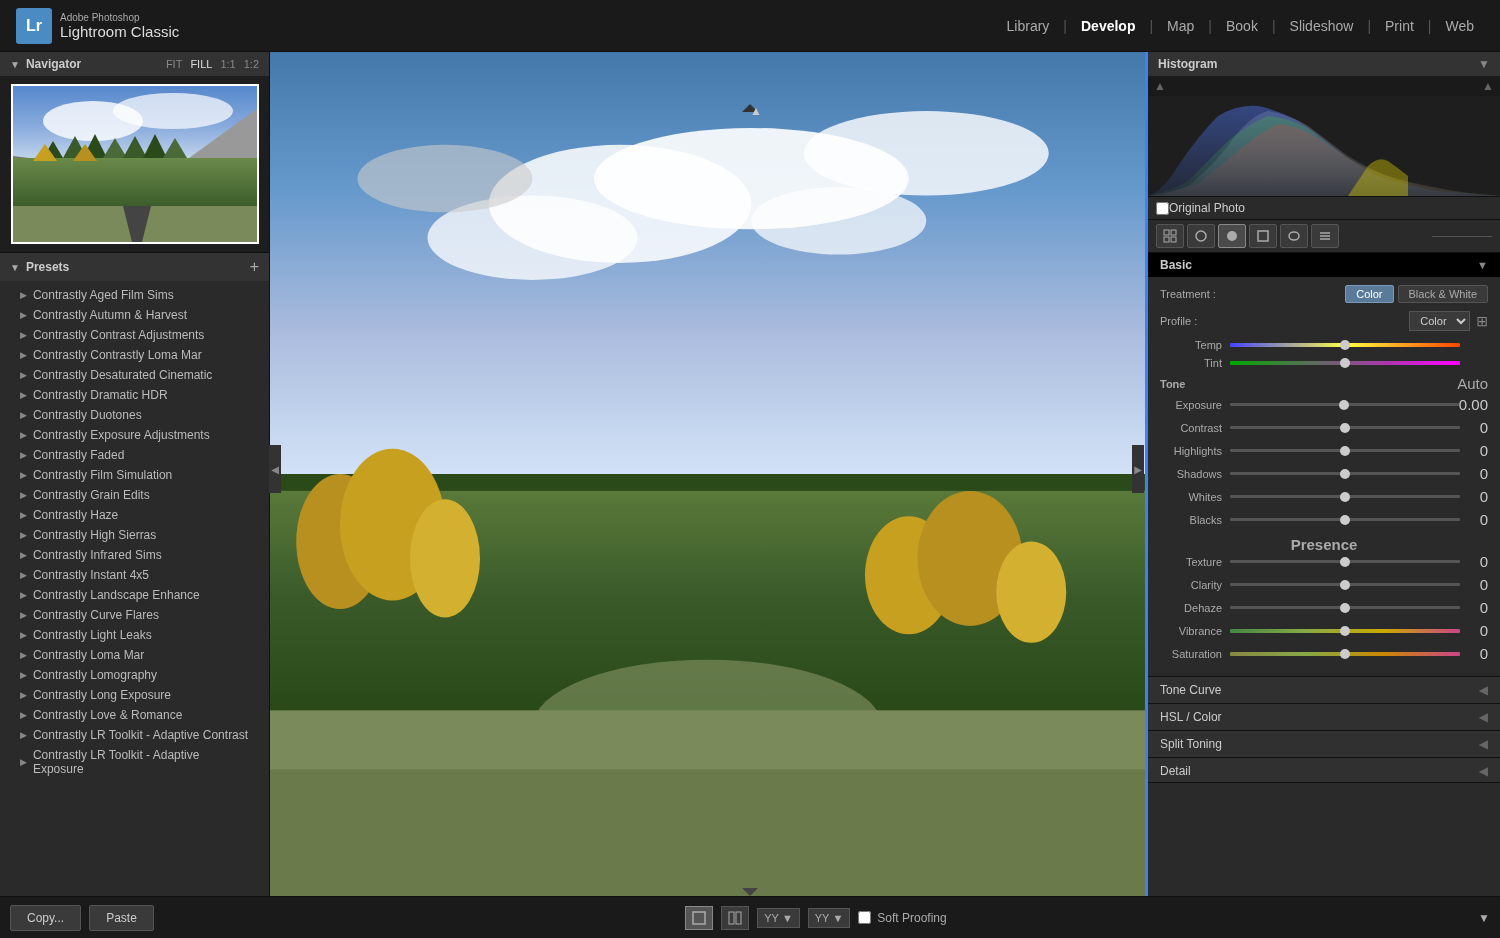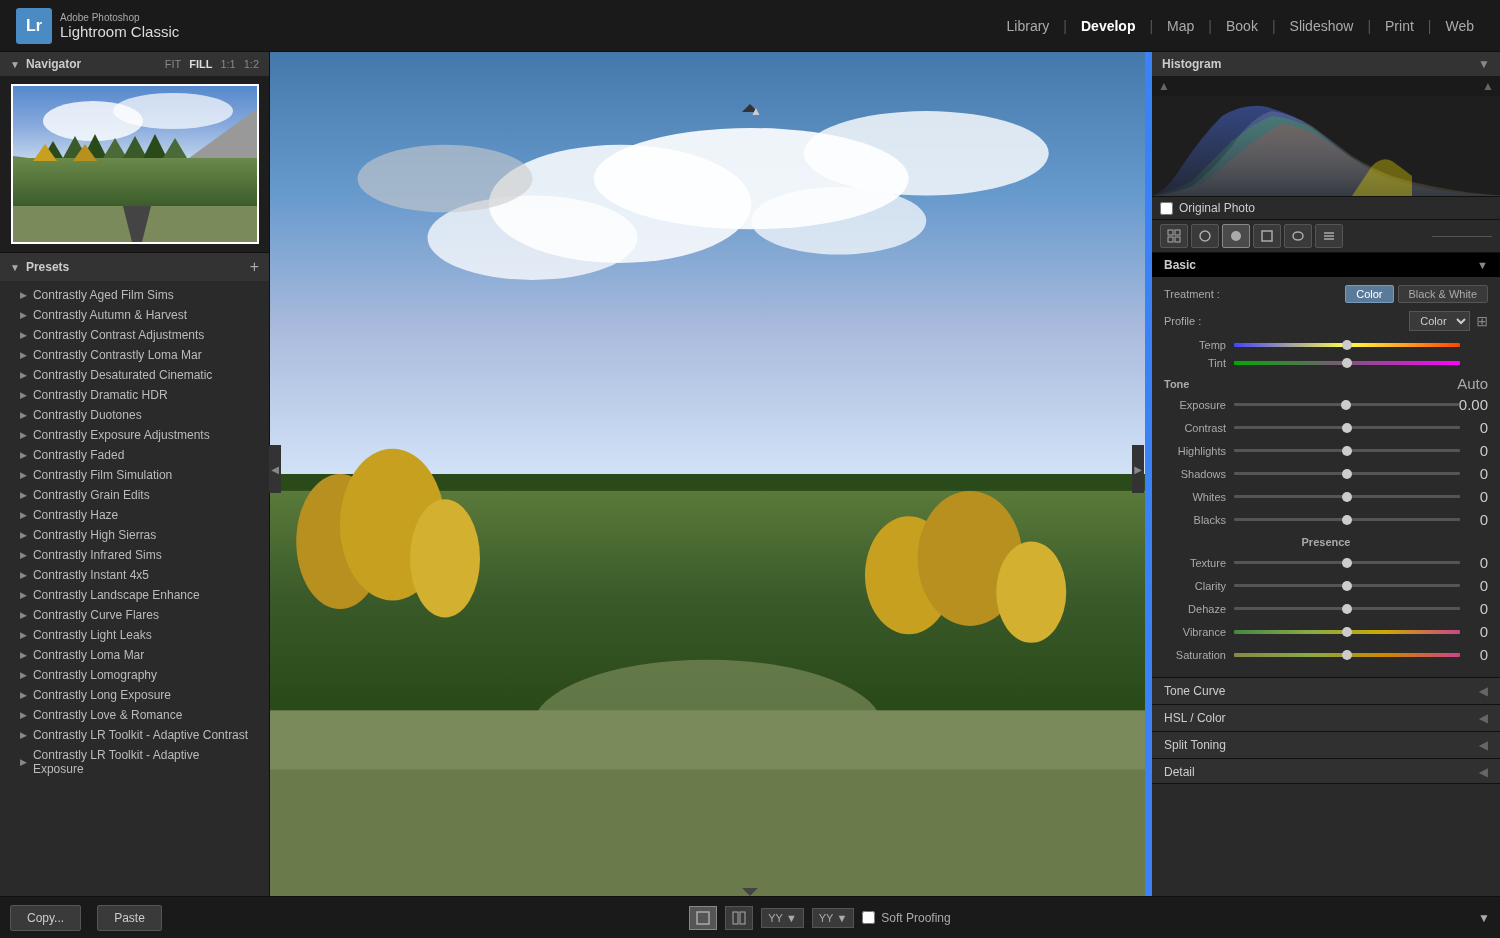--- a/index.html
+++ b/index.html
@@ -175,21 +175,21 @@
       cursor: pointer;
       z-index: 10;
       font-size: 10px;
       color: #888;
     }
 
     
     #right-panel {
       width: 355px;
       background: #2a2a2a;
-      border-left: 7px solid #3b82f6;
+      border-left: 3px solid #3b82f6;
       display: flex;
       flex-direction: column;
       overflow: hidden;
     }
 
     
     #histogram-section {
       border-bottom: 1px solid #111;
     }
     #histogram-header {
@@ -240,21 +240,20 @@
     }
     .tool-icon.active { background: #4a4a4a; border-color: #888; }
     .tools-left { display: flex; gap: 3px; }
     .tools-right { display: flex; align-items: center; gap: 6px; }
 
     
     #original-photo-row {
       padding: 4px 8px;
       display: flex;
       align-items: center;
-      gap: 6px;
       border-bottom: 1px solid #111;
     }
     #original-photo-row input[type=checkbox] { cursor: pointer; }
 
     
     #develop-panels {
       flex: 1;
       overflow-y: auto;
       background: #2a2a2a;
     }
@@ -372,24 +371,23 @@
       font-size: 15px;
       cursor: pointer;
       background: none;
       border: none;
       padding: 0;
     }
 
     
     .sub-section-label {
       color: #aaa;
-      font-size: 11px;
+      font-size: 15px;
       font-weight: 600;
       text-align: center;
-      margin-bottom: 6px;
       margin-top: 8px;
     }
 
     
     .collapsed-panel {
       display: flex;
       align-items: center;
       justify-content: space-between;
       padding: 6px 12px;
       background: #303030;
@@ -402,21 +400,21 @@
     
     #bottom-toolbar {
       height: 42px;
       background: #1a1a1a;
       border-top: 1px solid #111;
       display: flex;
       align-items: center;
       justify-content: space-between;
       padding: 0 10px;
     }
-    #bottom-left { display: flex; gap: 16px; align-items: center; }
+    #bottom-left { display: flex; gap: 8px; align-items: center; }
     #bottom-center { display: flex; gap: 8px; align-items: center; }
     #bottom-right { display: flex; gap: 8px; align-items: center; }
 
     .bottom-btn {
       padding: 5px 16px;
       background: #3a3a3a;
       border: 1px solid #555;
       color: #ccc;
       font-size: 12px;
       cursor: pointer;
@@ -554,21 +552,21 @@
   <div id="left-panel">
 
     <div id="navigator-section">
       <div id="navigator-header">
         <div id="navigator-header-left">
           <span class="section-arrow">▼</span>
           <span class="section-title">Navigator</span>
         </div>
         <div id="navigator-controls">
           <span>FIT</span>
-          <span style="color:#ddd;font-weight:700;">FILL</span>
+          <span style="color:#ddd;font-weight:400;">FILL</span>
           <span>1:1</span>
           <span>1:2</span>
         </div>
       </div>
       <div id="navigator-preview">
         <div id="navigator-thumb">
           
           <svg width="248" height="160" xmlns="http://www.w3.org/2000/svg">
 
             <defs>

